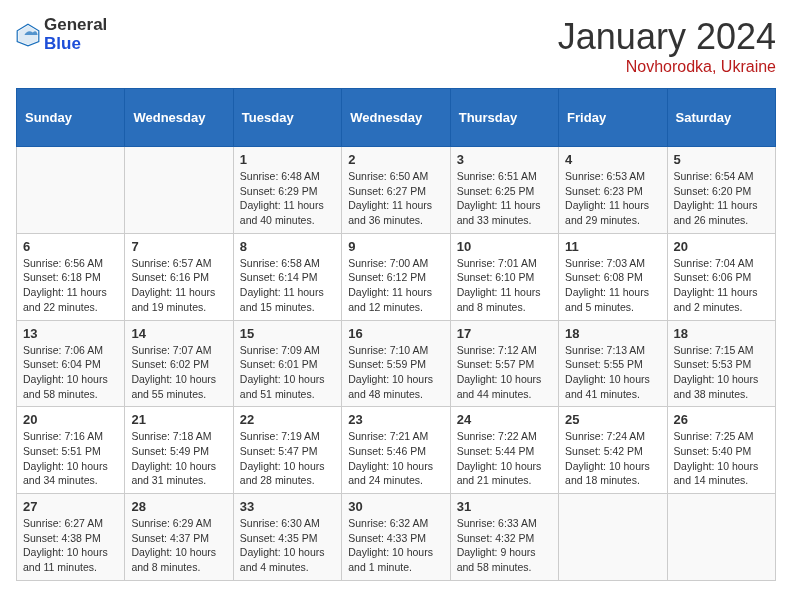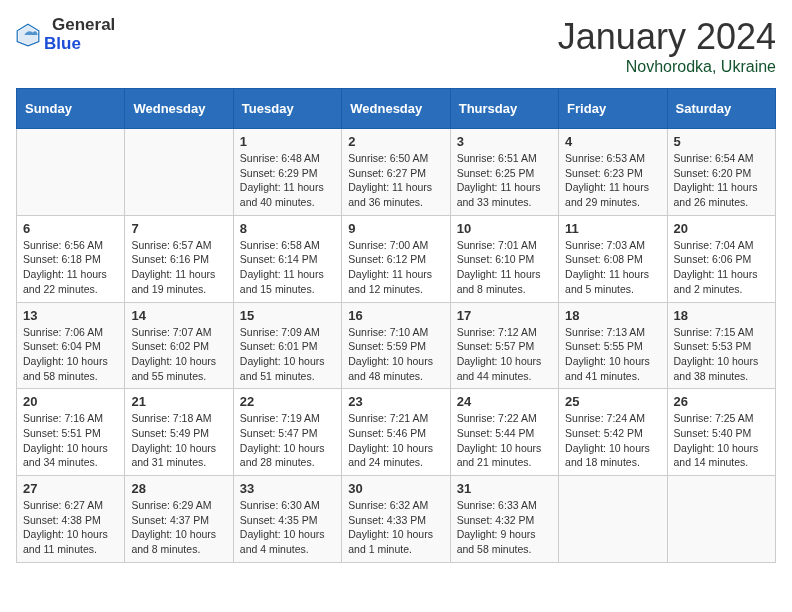--- a/index.html
+++ b/index.html
@@ -20,33 +20,33 @@
       display: flex;
       align-items: center;
       gap: 4px;
     }
     .logo-icon {
       width: 24px;
       height: 24px;
     }
     .title-block { text-align: right; }
     .title-block h1 { font-size: 36px; font-weight: normal; color: #333; }
-    .title-block h2 { font-size: 16px; font-weight: normal; color: #14532d; }
+    .title-block h2 { font-size: 16px; font-weight: normal; color: #b91c1c; }
 
     .calendar {
       width: 100%;
       border-collapse: collapse;
       border: 1px solid #ccc;
     }
     .calendar th {
       background-color: #2a6ebb;
       color: #fff;
       font-size: 13px;
       font-weight: bold;
-      padding: 12px 8px;
+      padding: 21px 8px;
       text-align: left;
       border: 1px solid #1a5eab;
     }
     .calendar td {
       vertical-align: top;
       border: 1px solid #ccc;
       padding: 5px 6px;
       font-size: 11px;
       color: #333;
       width: calc(100% / 7);
@@ -72,21 +72,21 @@
 
 <div class="header">
   <div class="logo">
     <svg class="logo-icon" viewBox="0 0 40 40" xmlns="http://www.w3.org/2000/svg">
       <polygon points="20,4 36,14 36,30 20,36 4,30 4,14" fill="#1a6fbc" opacity="0.15"></polygon>
       <polygon points="20,2 38,13 38,31 20,38 2,31 2,13" fill="none" stroke="#1a6fbc" stroke-width="2"></polygon>
       <path d="M14,20 Q20,10 28,16 Q34,10 36,20" fill="#1a6fbc" opacity="0.7"></path>
     </svg>
     <div>
       <div style="font-size:17px; font-weight:bold; line-height:1.1;">
-        <span style="color:#333;margin-left:8px;">General</span>
+        <span style="color:#333;">General</span>
       </div>
       <div style="font-size:17px; font-weight:bold; line-height:1.1;">
         <span style="color:#1d4ed8;">Blue</span>
       </div>
     </div>
   </div>
   <div class="title-block">
     <h1>January 2024</h1>
     <h2>Novhorodka, Ukraine</h2>
   </div>

